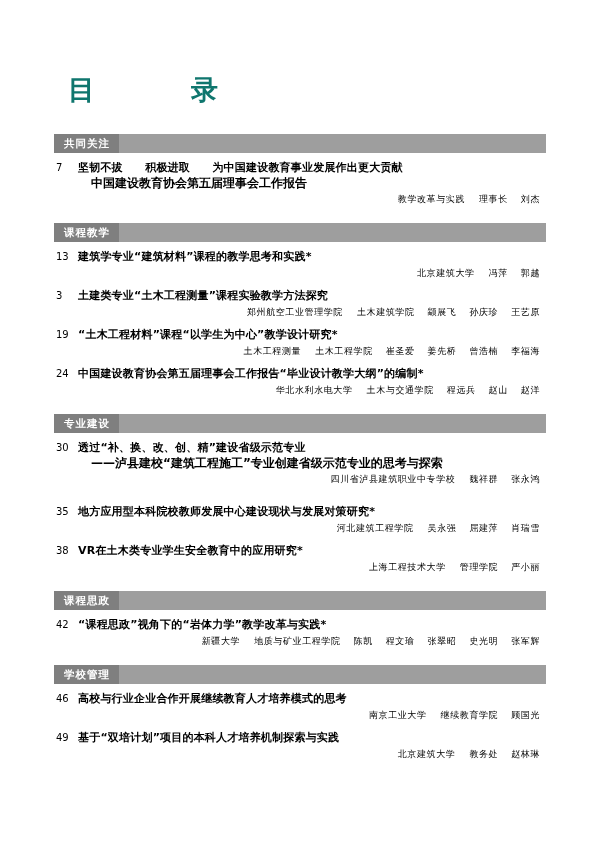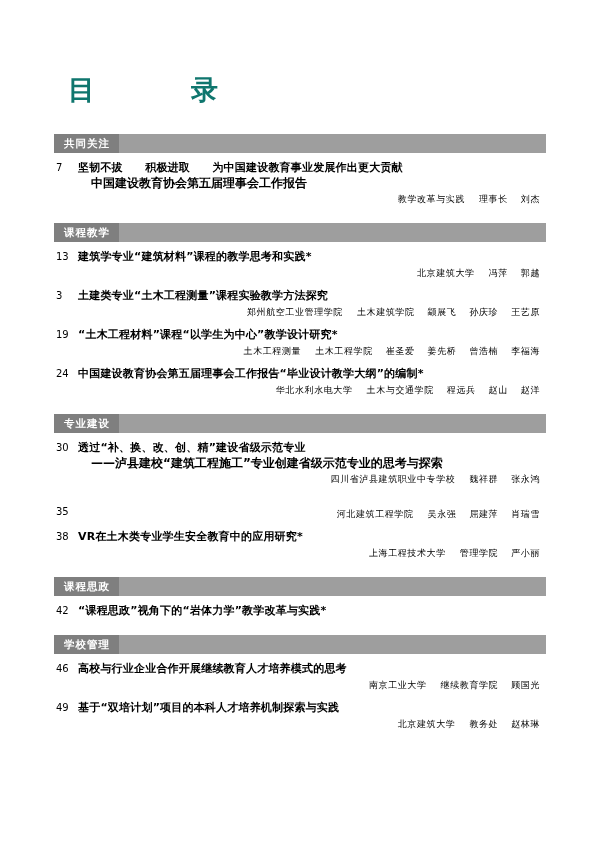--- a/index.html
+++ b/index.html
@@ -198,20 +198,21 @@
             </div>
           </div>
         </div>
       </div>
       <div class="section">
         <div class="entries">
           <div class="entry">
             <div class="entry-line">
               <div class="pg">35</div>
               <div class="title-col">
+                <div class="ttl">地方应用型本科院校教师发展中心建设现状与发展对策研究*</div>
                 <div class="authors"><span class="aff">河北建筑工程学院</span><span class="nm">吴永强</span><span class="nm">屈建萍</span><span class="nm">肖瑞雪</span></div>
               </div>
             </div>
           </div>
           <div class="entry">
             <div class="entry-line">
               <div class="pg">38</div>
               <div class="title-col">
                 <div class="ttl">VR在土木类专业学生安全教育中的应用研究*</div>
                 <div class="authors"><span class="aff">上海工程技术大学</span><span class="nm">管理学院</span><span class="nm">严小丽</span></div>
@@ -223,20 +224,21 @@
       <div class="section">
         <div class="section-band">
           <span class="band-label">课程思政</span>
         </div>
         <div class="entries">
           <div class="entry">
             <div class="entry-line">
               <div class="pg">42</div>
               <div class="title-col">
                 <div class="ttl">“课程思政”视角下的“岩体力学”教学改革与实践*</div>
+                <div class="authors"><span class="aff">新疆大学</span><span class="nm">地质与矿业工程学院</span><span class="nm">陈凯</span><span class="nm">程文瑜</span><span class="nm">张翠昭</span><span class="nm">史光明</span><span class="nm">张军辉</span></div>
               </div>
             </div>
           </div>
         </div>
       </div>
       <div class="section">
         <div class="section-band">
           <span class="band-label">学校管理</span>
         </div>
         <div class="entries">

